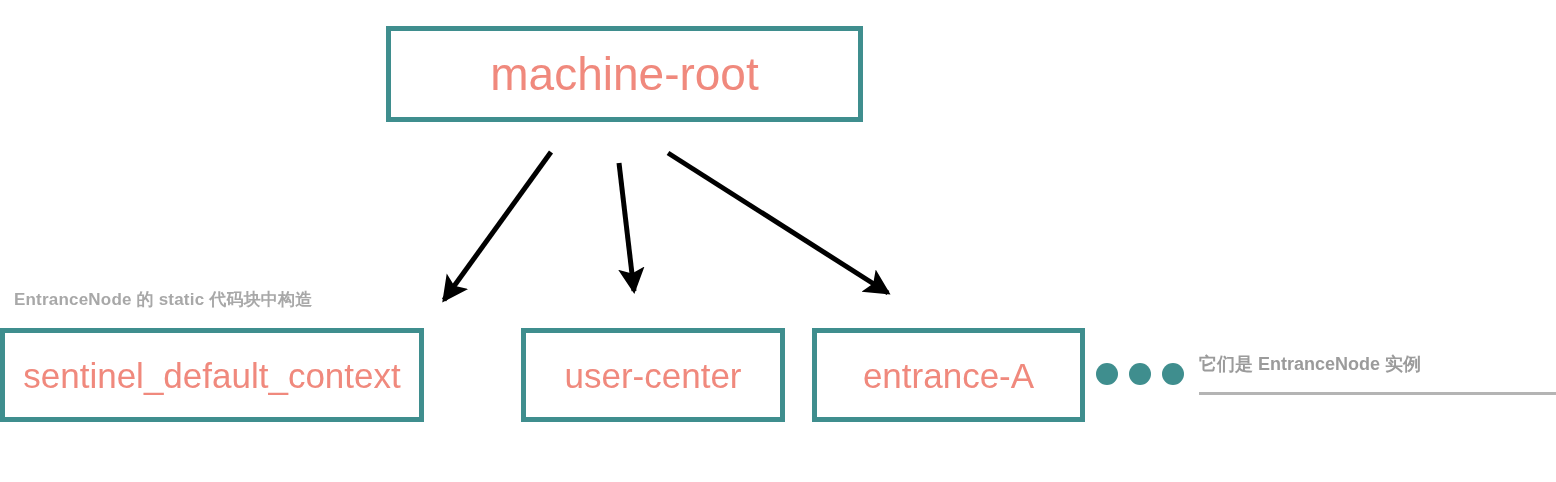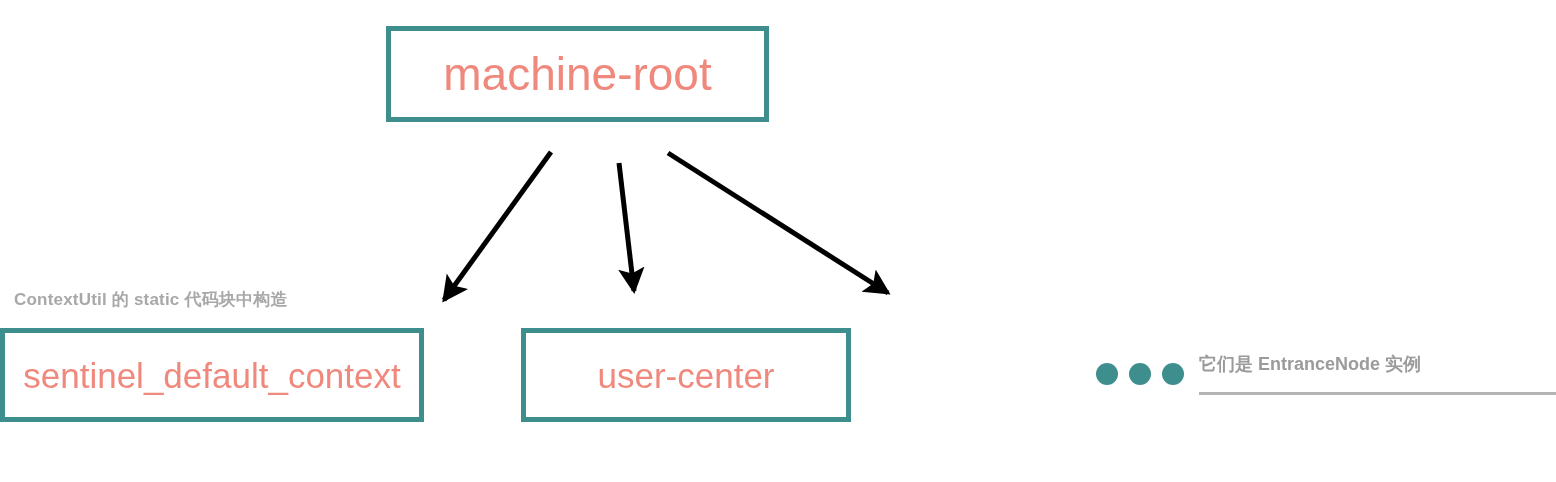--- a/index.html
+++ b/index.html
@@ -28,39 +28,39 @@
   }
   .node-label {
     color: #f0897d;
     font-weight: 400;
     line-height: 1;
     white-space: nowrap;
   }
   #node-root {
     left: 386px;
     top: 26px;
-    width: 383px;
+    width: 477px;
     height: 96px;
   }
   #node-root .node-label {
     font-size: 46px;
   }
   #node-sentinel {
     left: 0px;
     top: 328px;
     width: 424px;
     height: 94px;
   }
   #node-sentinel .node-label {
     font-size: 35px;
   }
   #node-usercenter {
     left: 521px;
     top: 328px;
-    width: 330px;
+    width: 264px;
     height: 94px;
   }
   #node-usercenter .node-label {
     font-size: 35px;
   }
   #node-entrance {
     left: 812px;
     top: 328px;
     width: 273px;
     height: 94px;
@@ -130,30 +130,33 @@
     <defs>
       <marker id="arrowhead" markerWidth="6" markerHeight="6" refX="4.6" refY="3" orient="auto" markerUnits="strokeWidth">
         <path d="M0,0.35 L5.2,3 L0,5.65 L1.1,3 Z" fill="#000000"></path>
       </marker>
     </defs>
     <line x1="551" y1="152" x2="444" y2="300" stroke="#000000" stroke-width="5" marker-end="url(#arrowhead)"></line>
     <line x1="619" y1="163" x2="634" y2="291" stroke="#000000" stroke-width="5" marker-end="url(#arrowhead)"></line>
     <line x1="668" y1="153" x2="888" y2="293" stroke="#000000" stroke-width="5" marker-end="url(#arrowhead)"></line>
   </svg>
 
-  <div class="note-left">ContextUtil 的 static 代码块中构造</div>
+  <div class="note-left">EntranceNode 的 static 代码块中构造</div>
 
   <div class="node-box" id="node-sentinel">
     <span class="node-label">sentinel_default_context</span>
   </div>
 
   <div class="node-box" id="node-usercenter">
     <span class="node-label">user-center</span>
   </div>
 
+  <div class="node-box" id="node-entrance">
+    <span class="node-label">entrance-A</span>
+  </div>
 
   <div class="dots-group">
     <span class="dot"></span>
     <span class="dot"></span>
     <span class="dot"></span>
   </div>
 
   <div class="note-right">它们是 EntranceNode 实例</div>
   <div class="note-right-underline"></div>
 

